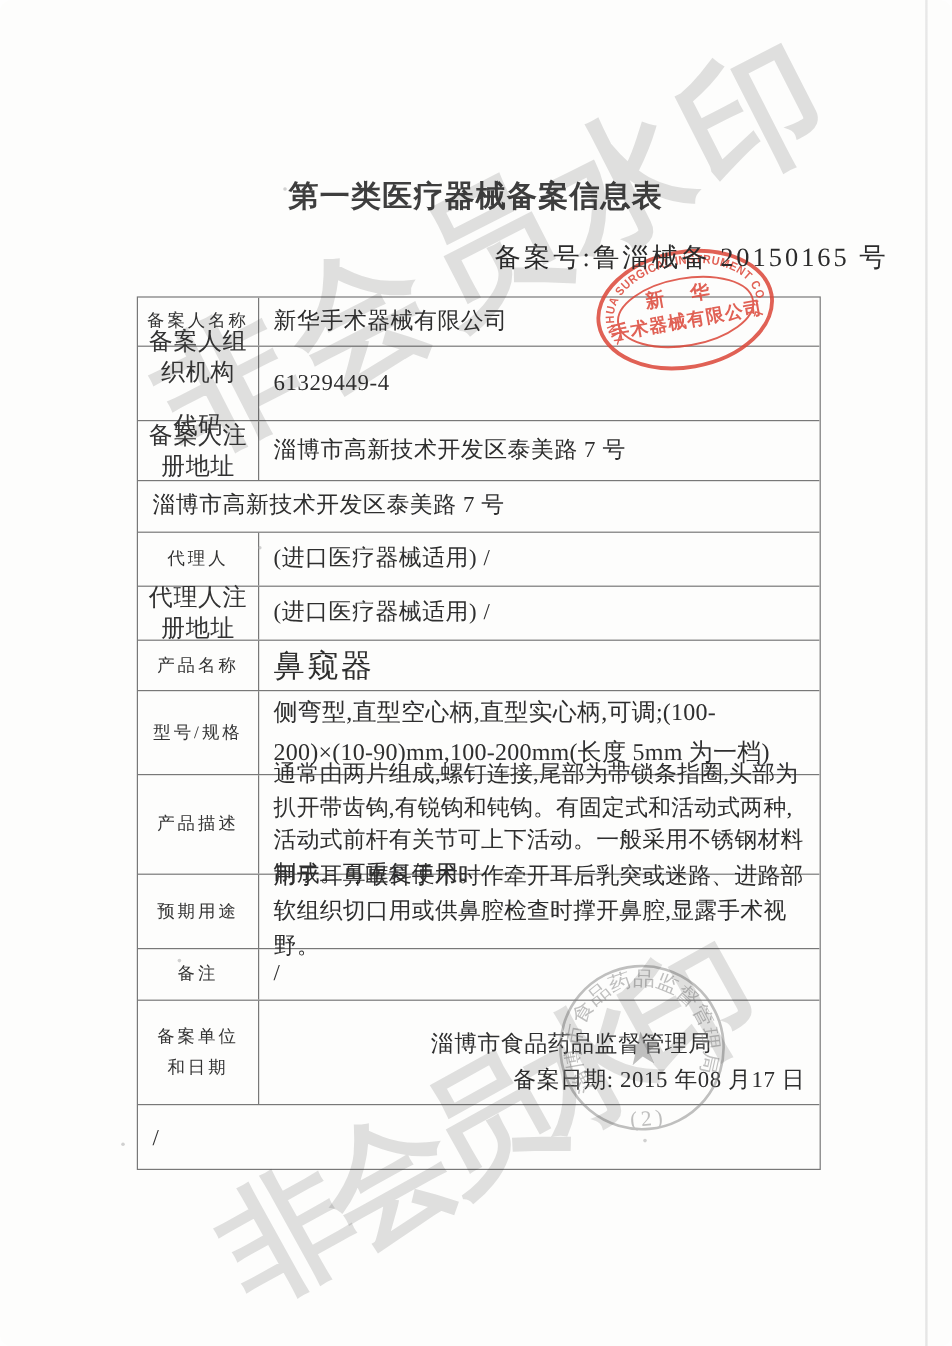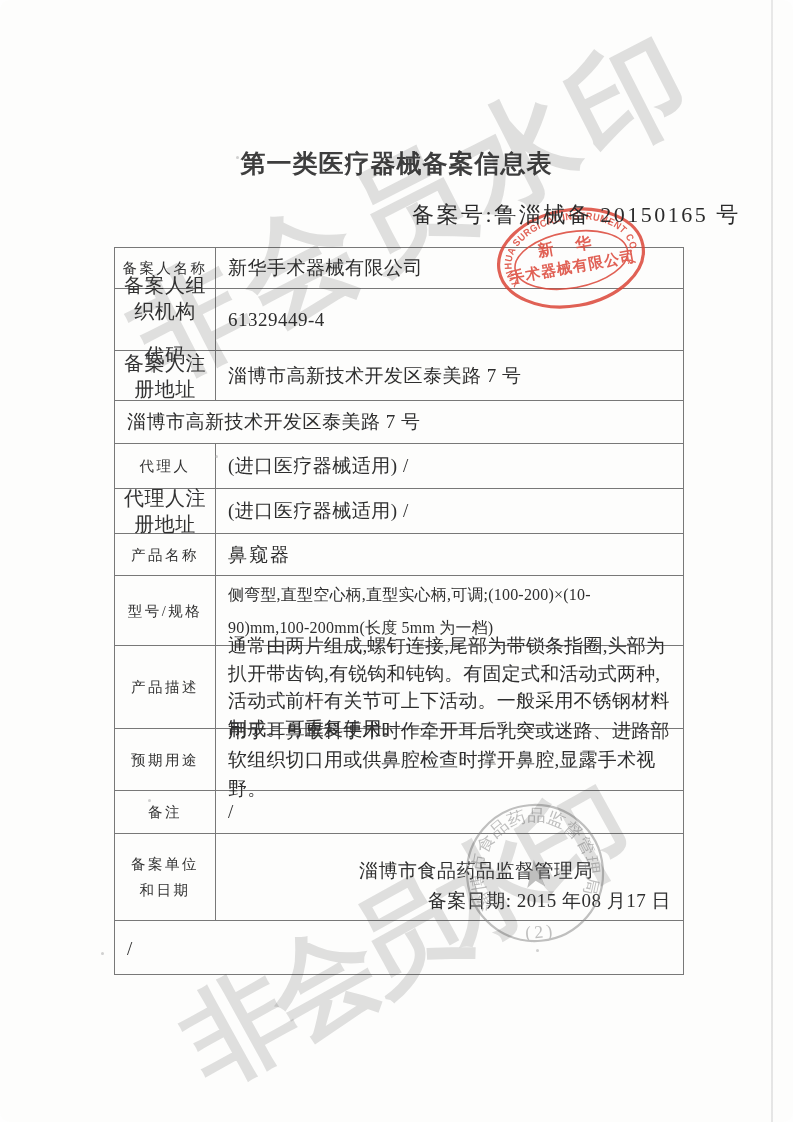--- a/index.html
+++ b/index.html
@@ -33,22 +33,22 @@
     width:101px; box-sizing:border-box; border-right:1px solid #787878;
     display:flex; flex-direction:column; justify-content:center; align-items:center;
     font-size:14.5px; letter-spacing:2.5px; line-height:26px; color:#333;
     text-align:center; flex-shrink:0;
   }
   .th.tight { letter-spacing:0.5px; font-size:20px;gap:18px; }
   .td {
     flex:1; display:flex; flex-direction:column; justify-content:center;
     padding:0 12px; font-size:19px; letter-spacing:0.5px; line-height:28px; color:#2e2e2e;
   }
-  .td-product { font-size:19px; letter-spacing:2px;font-family:Liberation Serif, serif; }
-  .td-spec { font-size:16px; line-height:33px; letter-spacing:0.2px; }
+  .td-product { font-size:26px; letter-spacing:2px;font-family:Liberation Serif, serif; }
+  .td-spec { font-size:20px; line-height:33px; letter-spacing:0.2px; }
   .td-desc { line-height:27.5px; letter-spacing:0.2px; }
   .td-use  { line-height:29px; letter-spacing:0.2px; }
   .td-agency { align-items:flex-end; justify-content:flex-end; padding-bottom:4px; line-height:30px; }
   .agency-line1 { margin-right:78px; white-space:nowrap; }
   .agency-line2 { white-space:nowrap; }
 
   
   .stamp-company {
     position:absolute; left:471px; top:188px; z-index:3;
     transform:rotate(-10deg); opacity:0.85; pointer-events:none;

